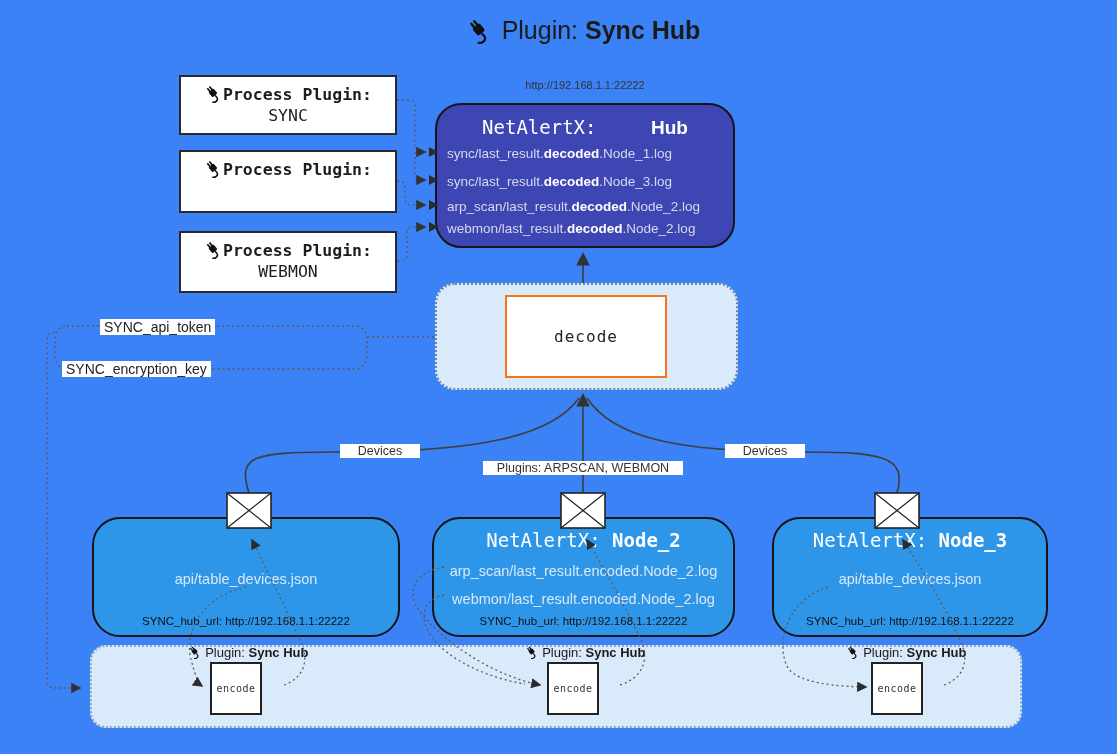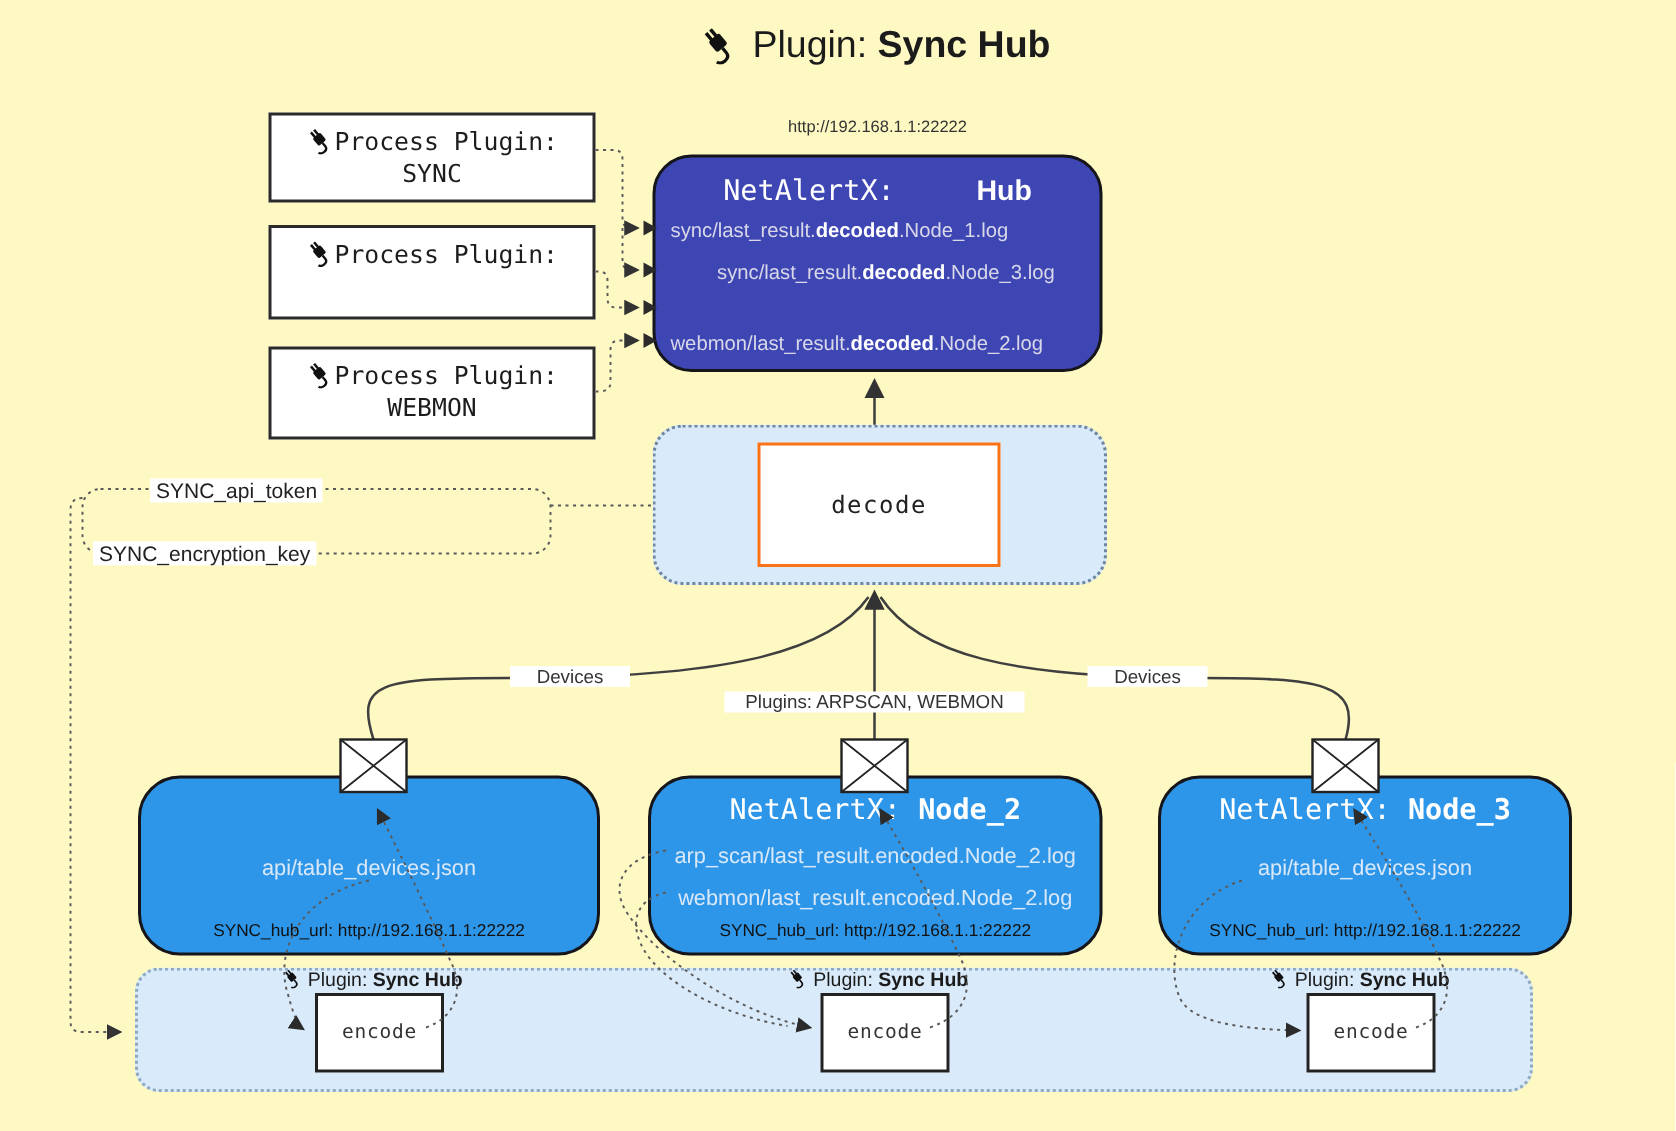--- a/index.html
+++ b/index.html
@@ -1,16 +1,16 @@
 <!DOCTYPE html>
 <html><head>
 <meta charset="utf-8">
 <style>
   html,body{margin:0;padding:0;background:#fff;}
-  .canvas{position:relative;width:1117px;height:754px;background:#fef9c3;overflow:hidden;
+  .canvas{position:relative;width:1117px;height:754px;background:#3b82f6;overflow:hidden;
           font-family:"Liberation Sans", sans-serif;color:#1b1b1b;}
   svg.layer{position:absolute;left:0;top:0;width:1117px;height:754px;}
   #wires-under{z-index:1;}
   .boxes{position:absolute;left:0;top:0;width:1117px;height:754px;z-index:2;}
   #wires-over{z-index:3;pointer-events:none;}
 
   .abs{position:absolute;}
   .plug{display:inline-block;vertical-align:-4px;}
 
   
@@ -20,26 +20,26 @@
 
   
   .hub-url{left:435px;top:79px;width:300px;text-align:center;font-size:11px;color:#333;}
   .hub{left:435px;top:103px;width:300px;height:145px;background:#3e46b4;border:2px solid #15151a;
        border-radius:26px;box-sizing:border-box;}
   .hub-title{position:absolute;left:0;top:11px;width:100%;text-align:center;color:#fff;
              font-family:"DejaVu Sans Mono", monospace;font-size:19px;white-space:nowrap;}
   .hub-title b{font-family:Liberation Sans, sans-serif;font-weight:bold;margin-left:43px;}
   .hub-file{position:absolute;left:10px;right:2px;font-size:13.5px;color:#d8d8e8;white-space:nowrap;}
   .hub-file b{color:#ffffff;}
-  .hf0{top:41px;} .hf1{top:69px;margin-left:31px;} .hf2{top:94px;} .hf3{top:116px;}
+  .hf0{top:41px;} .hf1{top:69px;} .hf2{top:94px;} .hf3{top:116px;}
 
   
   .pbox{left:179px;width:218px;background:#fff;border:2px solid #2a2a2a;box-sizing:border-box;
         font-family:"DejaVu Sans Mono", monospace;font-size:16.5px;color:#1d1d1d;text-align:center;}
-  .pbox .row1{margin-top:7px;white-space:nowrap;}
+  .pbox .row1{margin-top:7px;white-space:nowrap;font-weight:bold;}
   .pbox .plug{width:19px;height:19px;vertical-align:-3px;}
   .pbox .row2{margin-top:2px;}
   .pb0{top:75px;height:60px;} .pb1{top:150px;height:63px;} .pb2{top:231px;height:62px;}
 
   
   .decode-wrap{left:435px;top:283px;width:303px;height:107px;background:#d9eafa;
                border:2px dotted #6e87a0;border-radius:20px;box-sizing:border-box;}
   .decode-box{left:505px;top:295px;width:162px;height:83px;background:#fff;border:2px solid #f97316;
               box-sizing:border-box;display:flex;align-items:center;justify-content:center;
               font-family:"DejaVu Sans Mono", monospace;font-size:16px;letter-spacing:1px;color:#222;}
@@ -65,23 +65,23 @@
   .nf-single{top:52px;}
   .nf-a{top:44px;} .nf-b{top:72px;}
   .node-url{position:absolute;left:0;bottom:8px;width:100%;text-align:center;font-size:11.5px;color:#111;}
 
   
   .band{left:90px;top:645px;width:932px;height:83px;background:#d9eafa;border:2px dotted #8fa9c0;
         border-radius:16px;box-sizing:border-box;}
   .enc-label{top:645px;width:200px;text-align:center;font-size:13px;color:#1b1b1b;white-space:nowrap;z-index:2;}
   .enc-label .plug{width:14px;height:14px;vertical-align:-2px;}
   .el0{left:148px;} .el1{left:485px;} .el2{left:806px;}
-  .enc-box{top:662px;width:86px;height:53px;background:#fff;border:2px solid #222;box-sizing:border-box;
+  .enc-box{top:662px;width:52px;height:53px;background:#fff;border:2px solid #222;box-sizing:border-box;
            display:flex;align-items:center;justify-content:center;
-           font-family:"DejaVu Sans Mono", monospace;font-size:13px;letter-spacing:.5px;color:#333;}
+           font-family:"DejaVu Sans Mono", monospace;font-size:10px;letter-spacing:.5px;color:#333;}
   .eb0{left:210px;} .eb1{left:547px;} .eb2{left:871px;}
 </style>
 </head>
 <body>
 
 <div class="canvas">
 
   <svg id="wires-under" class="layer">
     <defs>
       <marker id="arrU" viewBox="0 0 10 10" refX="8.5" refY="5" markerWidth="8" markerHeight="8" orient="auto-start-reverse">
@@ -123,20 +123,21 @@
     </div>
 
     <div class="abs hub-url">http://192.168.1.1:22222</div>
     <div class="abs hub">
       <div class="hub-title">
         <span>NetAlertX:</span>
         <b>Hub</b>
       </div>
       <div class="hub-file hf0"><span>sync/last_result.</span><b>decoded</b><span>.Node_1.log</span></div>
       <div class="hub-file hf1"><span>sync/last_result.</span><b>decoded</b><span>.Node_3.log</span></div>
+      <div class="hub-file hf2"><span>arp_scan/last_result.</span><b>decoded</b><span>.Node_2.log</span></div>
       <div class="hub-file hf3"><span>webmon/last_result.</span><b>decoded</b><span>.Node_2.log</span></div>
     </div>
 
     <div class="abs pbox pb0">
       <div class="row1"><svg class="plug" viewBox="0 0 32 32">
             <g transform="rotate(-40 16 16)" fill="#111">
               <rect x="10.5" y="9" width="11" height="11" rx="2"></rect>
               <rect x="12.3" y="2.5" width="2.8" height="8"></rect>
               <rect x="16.9" y="2.5" width="2.8" height="8"></rect>
               <path d="M16 20 v4.5 q0 4.5 -5 4.5 q-4.5 0 -5.5 -3.5" fill="none" stroke="#111" stroke-width="2.6"></path>

